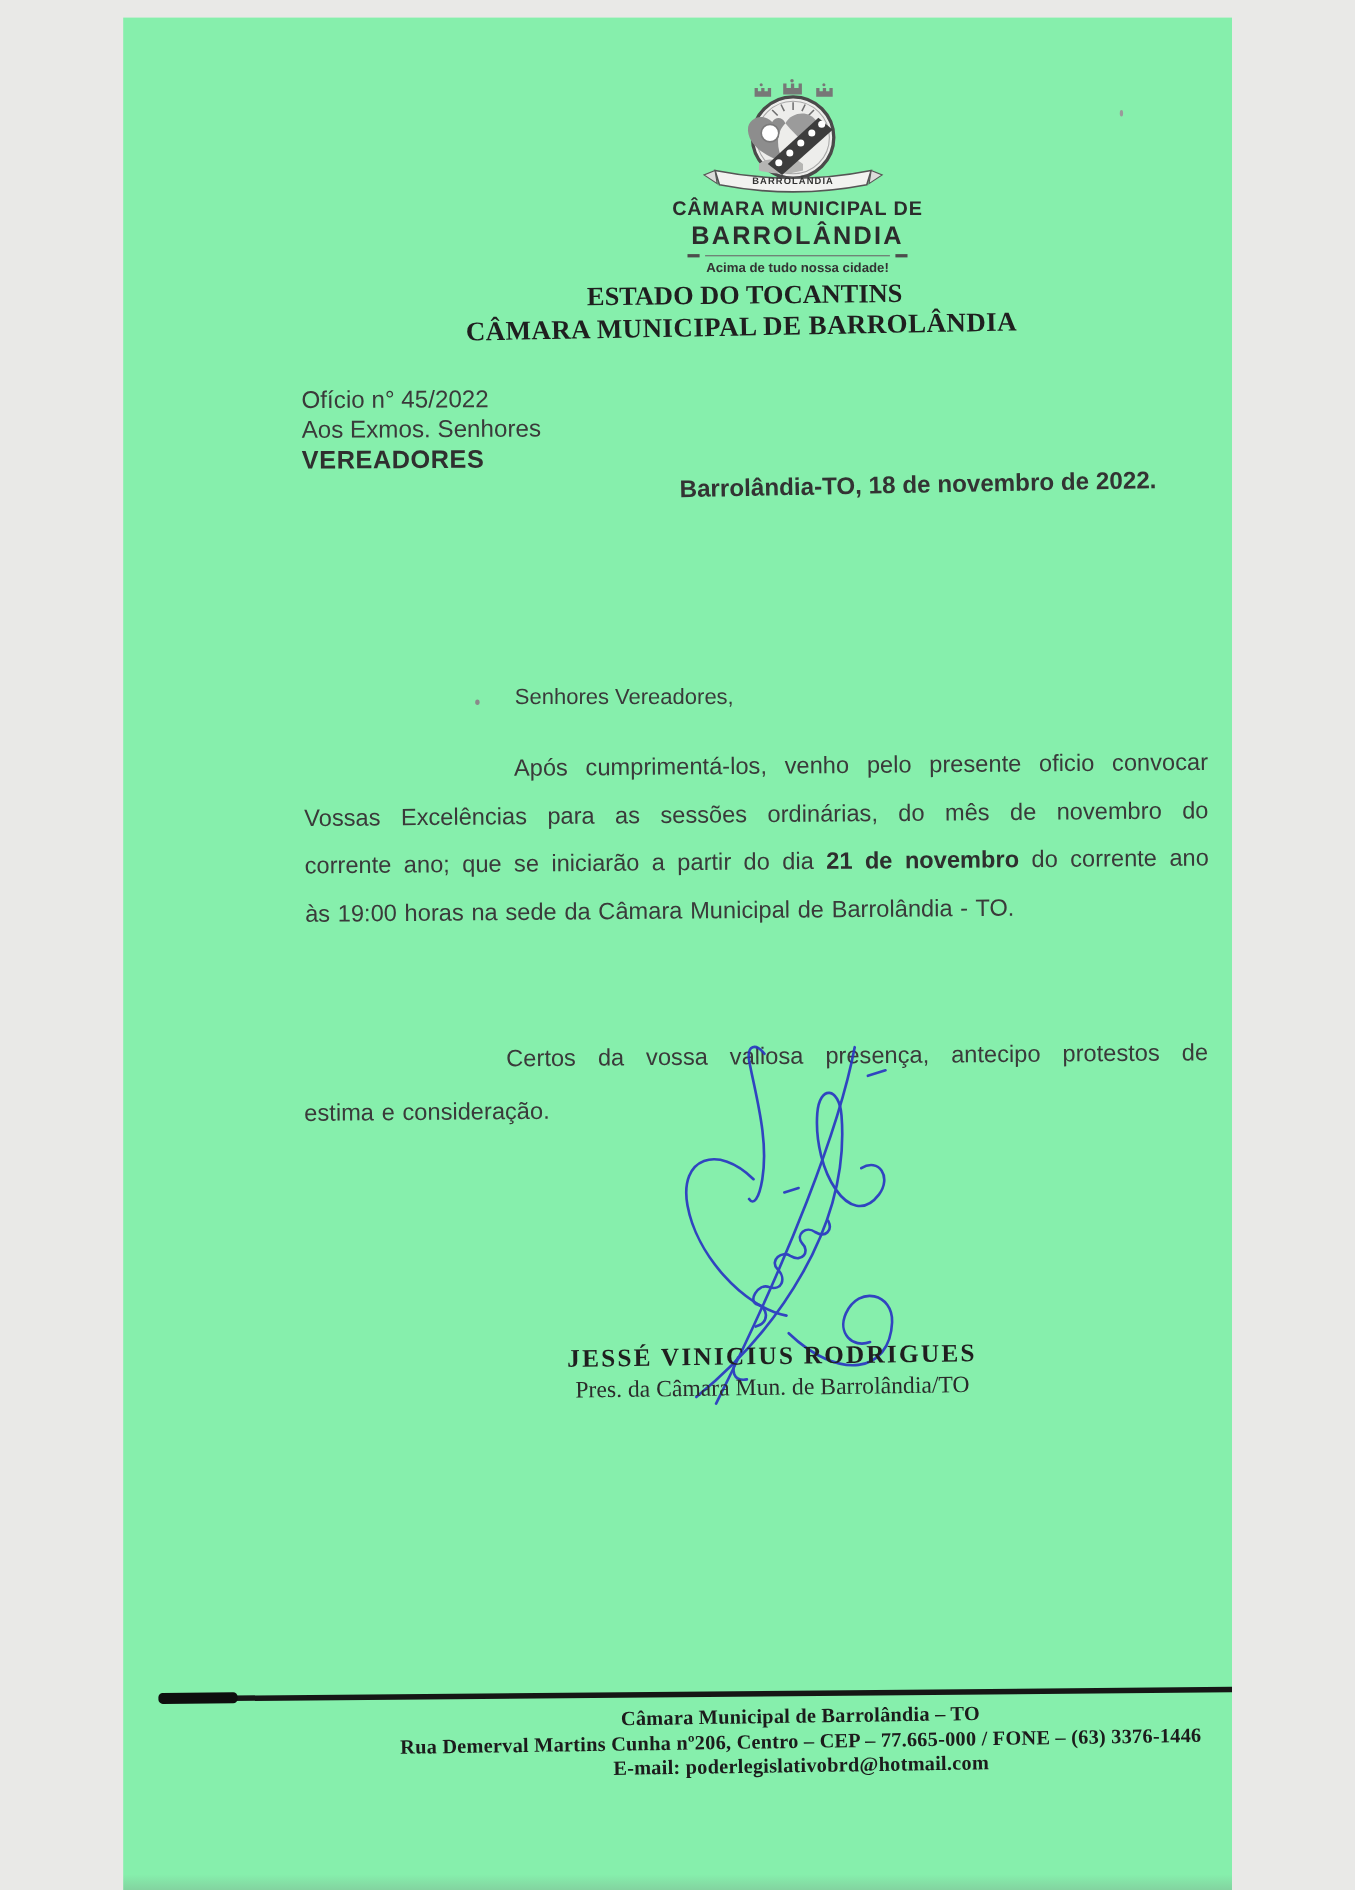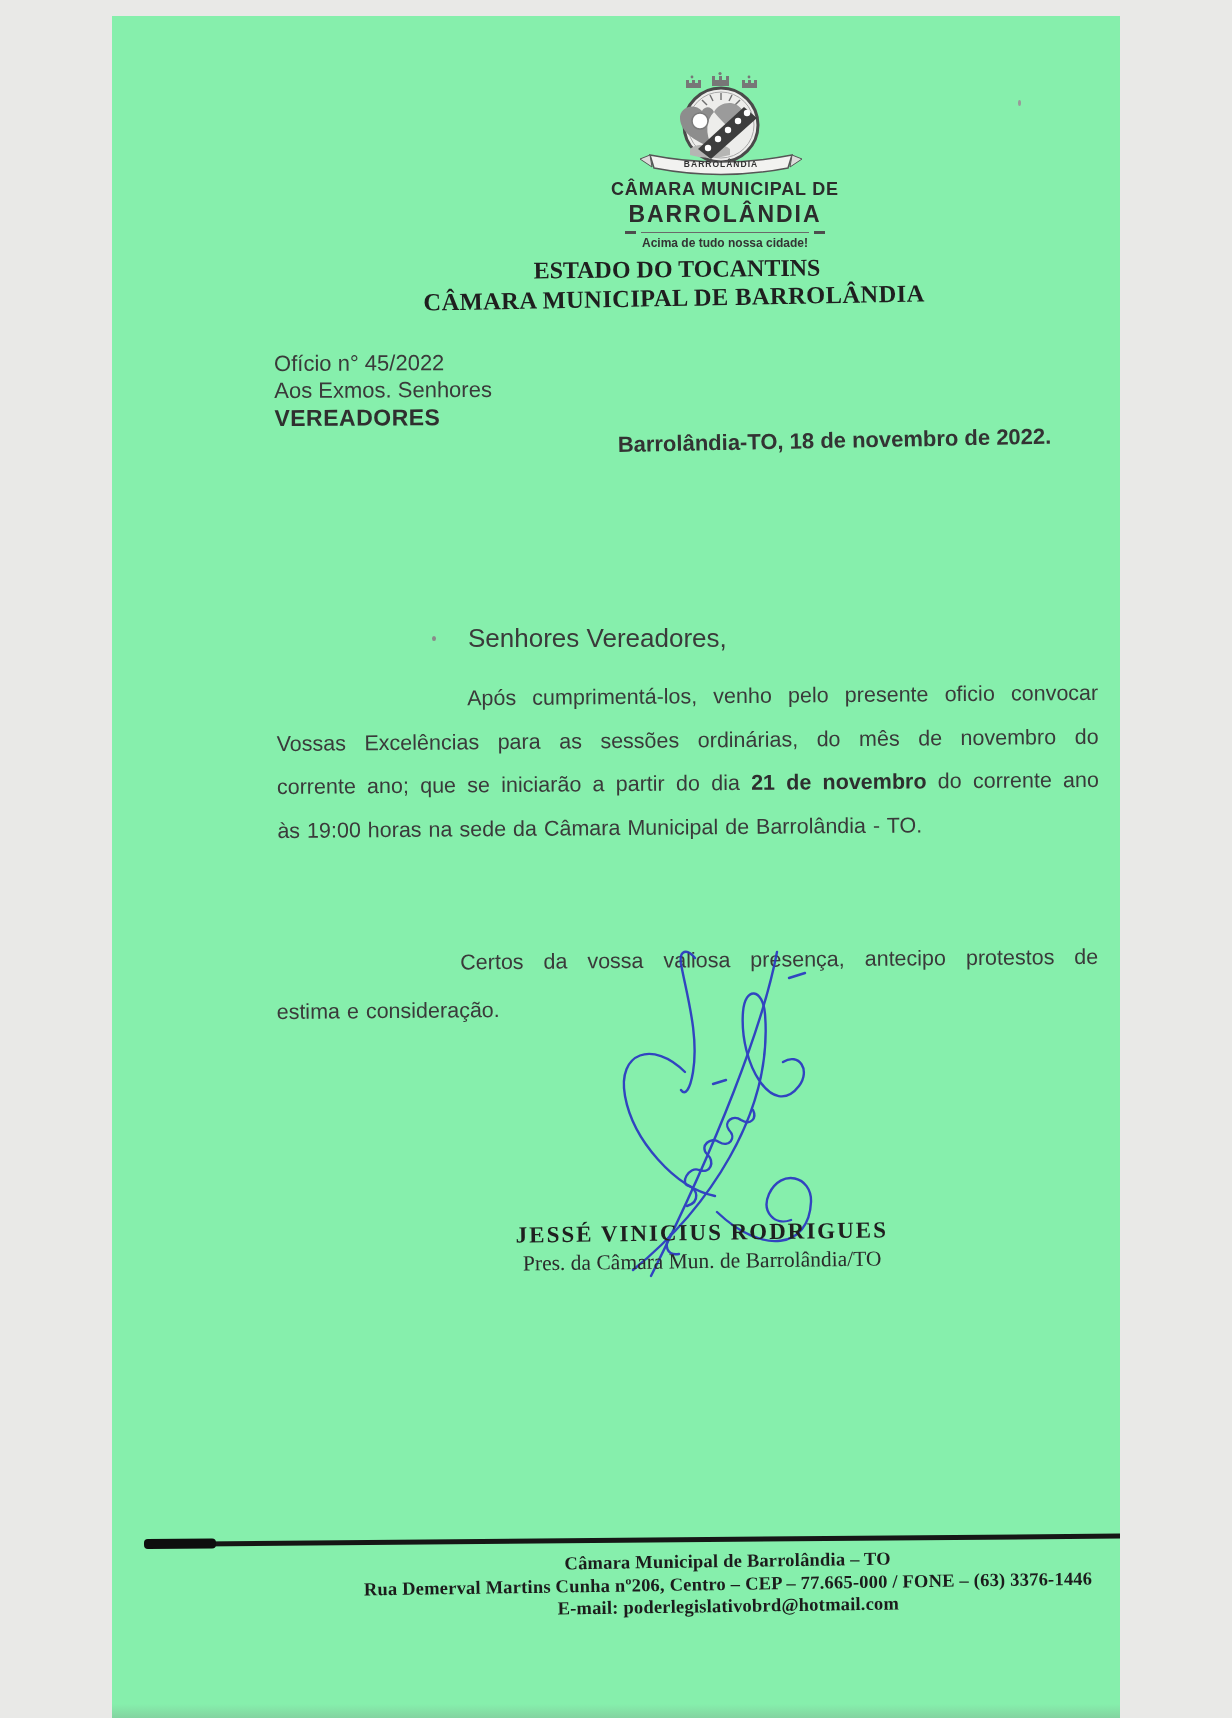--- a/index.html
+++ b/index.html
@@ -22,21 +22,21 @@
            font-weight:bold; color:#1f1f1f;}
   .h1{top:240px; left:0; width:1130px; font-size:24px; transform:rotate(-0.6deg);}
   .h2{top:268px; left:0; width:1124px; font-size:24.5px; letter-spacing:.4px; transform:rotate(-1.05deg);}
   
   .ref{position:absolute; left:162px; top:334px; transform:rotate(-0.3deg); transform-origin:left top;}
   .ref .r-line{font-size:22px; line-height:27px;}
   .ref .r-bold{font-size:23px; font-weight:bold; letter-spacing:.5px; color:#2f2f2f; margin-top:1px;}
   .dateline{position:absolute; left:506px; top:416px; font-size:22px; font-weight:bold;
             color:#333; transform:rotate(-1.1deg); transform-origin:left bottom;}
   
-  .salutation{position:absolute; left:356px; top:607px; font-size:26px;}
+  .salutation{position:absolute; left:356px; top:607px; font-size:20px;}
   .para{position:absolute; left:164px; width:822px; font-size:21.5px; word-spacing:1px;}
   .para1{top:663px; line-height:43.5px; transform:rotate(-0.5deg); transform-origin:left top;}
   .para2{top:924px; line-height:48px; transform:rotate(-0.5deg); transform-origin:left top;}
   .jline{text-align:justify; text-align-last:justify;}
   .jline-last{text-align:left;}
   .indent1{padding-left:191px;}
   .indent2{padding-left:184px;}
   .b{font-weight:bold; color:#2e2e2e;}
   
   .sig-svg{position:absolute; left:455px; top:928px; width:280px; height:345px;}

